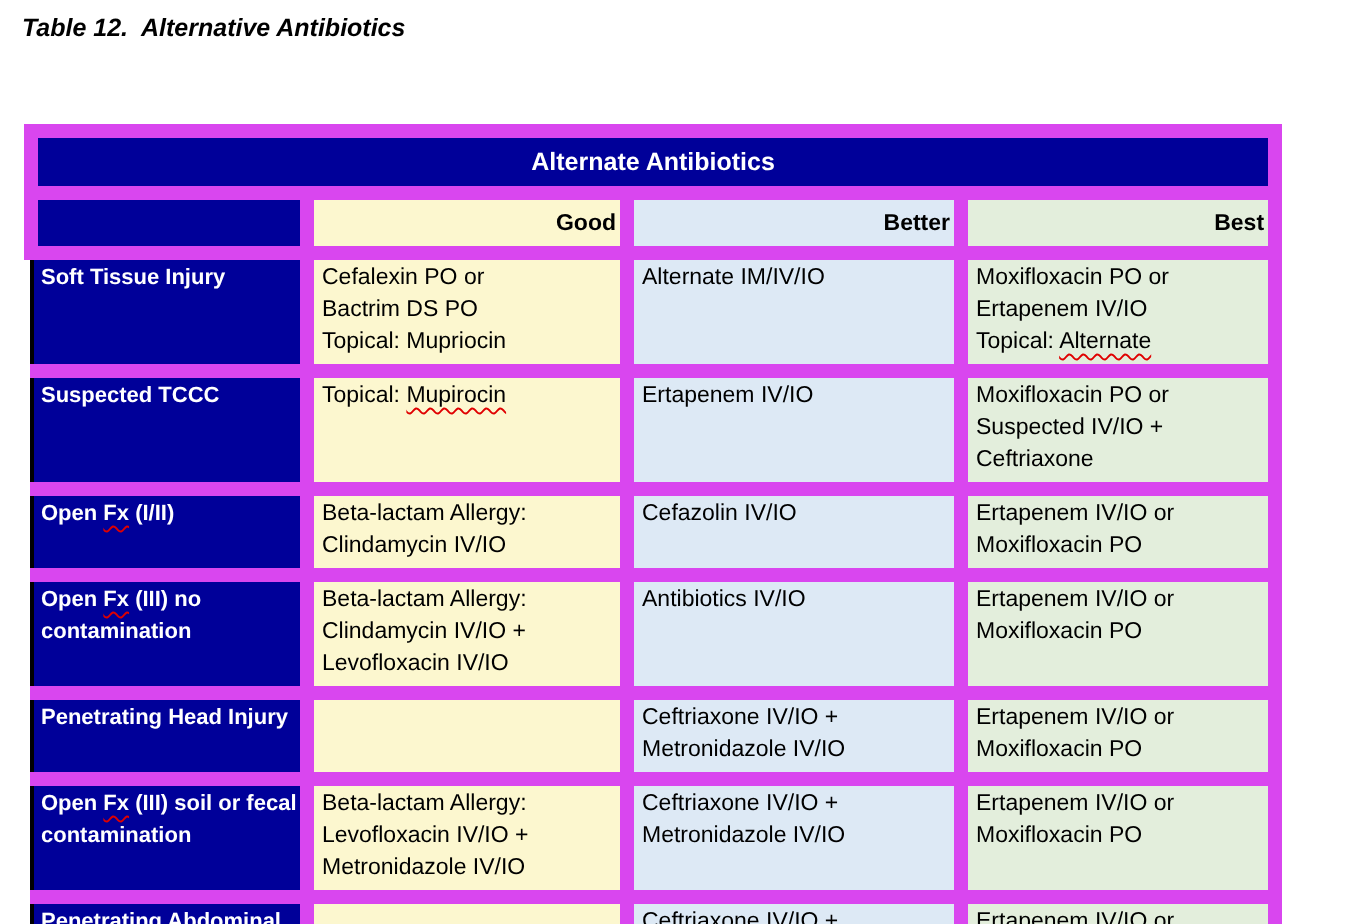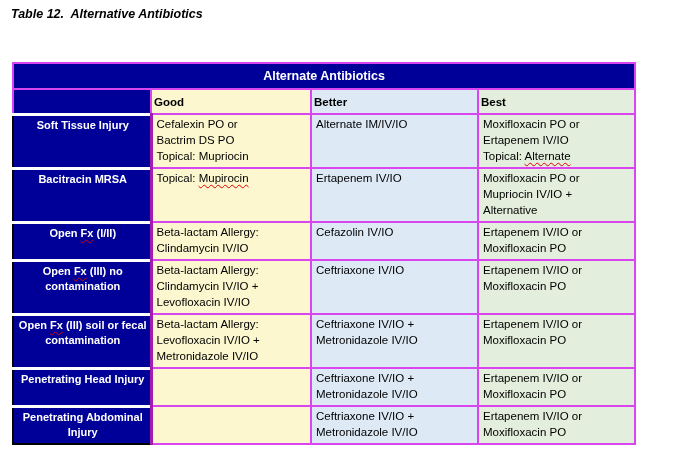--- a/index.html
+++ b/index.html
@@ -44,55 +44,55 @@
     table-layout: fixed;
     border: 2px solid #000000;
     font-size: 11.5px;
   }
   col.c-cond   { width: 138px; }
   col.c-good   { width: 160px; }
   col.c-better { width: 167px; }
   col.c-best   { width: 157px; }
 
   th, td {
-    border: 2px solid #d946ef;
+    border: 7px solid #d946ef;
     vertical-align: top;
     overflow: hidden;
   }
   th.banner {
     background: var(--navy);
     color: #ffffff;
     font-weight: bold;
     font-size: 12.5px;
     text-align: center;
     height: 22px;
     vertical-align: middle;
     padding: 1px 2px;
   }
   th.corner {
     background: var(--navy);
   }
   th.ch {
     font-weight: bold;
     color: #000000;
-    text-align: left;
+    text-align: right;
     vertical-align: middle;
     height: 21px;
     padding: 1px 2px;
     font-size: 11.5px;
   }
   .bg-good   { background: var(--good); }
   .bg-better { background: var(--better); }
   .bg-best   { background: var(--best); }
 
   th.rowhead {
     background: var(--navy);
     color: #ffffff;
     font-weight: bold;
-    text-align: center;
+    text-align: left;
     font-size: 11px;
     padding: 2px 2px 2px 4px;
     border-top: 3px solid #ffffff;
     border-right: 3px solid #a21caf;
     border-left: 2px solid #000000;
   }
   tr.last th.rowhead { border-bottom: 2px solid #000000; }
 
   td.cell {
     color: #000000;
@@ -160,32 +160,32 @@
             <div class="line"><span>Alternate IM/IV/IO</span></div>
           </td>
           <td class="cell bg-best">
             <div class="line"><span>Moxifloxacin PO or</span></div>
             <div class="line"><span>Ertapenem IV/IO</span></div>
             <div class="line"><span>Topical: </span><span class="sq-red">Alternate</span></div>
           </td>
         </tr>
         <tr>
           <th class="rowhead">
-            <div class="line"><span>Bacitracin MRSA</span></div>
+            <div class="line"><span>Suspected TCCC</span></div>
           </th>
           <td class="cell bg-good">
             <div class="line"><span>Topical: </span><span class="sq-red">Mupirocin</span></div>
           </td>
           <td class="cell bg-better">
             <div class="line"><span>Ertapenem IV/IO</span></div>
           </td>
           <td class="cell bg-best">
             <div class="line"><span>Moxifloxacin PO or</span></div>
-            <div class="line"><span>Mupriocin IV/IO +</span></div>
-            <div class="line"><span>Alternative</span></div>
+            <div class="line"><span>Suspected IV/IO +</span></div>
+            <div class="line"><span>Ceftriaxone</span></div>
           </td>
         </tr>
         <tr>
           <th class="rowhead">
             <div class="line"><span>Open </span><span class="sq-red">Fx</span><span> (I/II)</span></div>
           </th>
           <td class="cell bg-good">
             <div class="line"><span>Beta-lactam Allergy:</span></div>
             <div class="line"><span>Clindamycin IV/IO</span></div>
           </td>
@@ -201,21 +201,35 @@
           <th class="rowhead">
             <div class="line"><span>Open </span><span class="sq-red">Fx</span><span> (III) no</span></div>
             <div class="line"><span>contamination</span></div>
           </th>
           <td class="cell bg-good">
             <div class="line"><span>Beta-lactam Allergy:</span></div>
             <div class="line"><span>Clindamycin IV/IO +</span></div>
             <div class="line"><span>Levofloxacin IV/IO</span></div>
           </td>
           <td class="cell bg-better">
-            <div class="line"><span>Ceftriaxone IV/IO</span></div>
+            <div class="line"><span>Antibiotics IV/IO</span></div>
+          </td>
+          <td class="cell bg-best">
+            <div class="line"><span>Ertapenem IV/IO or</span></div>
+            <div class="line"><span>Moxifloxacin PO</span></div>
+          </td>
+        </tr>
+        <tr>
+          <th class="rowhead">
+            <div class="line"><span>Penetrating Head Injury</span></div>
+          </th>
+          <td class="cell bg-good"></td>
+          <td class="cell bg-better">
+            <div class="line"><span>Ceftriaxone IV/IO +</span></div>
+            <div class="line"><span>Metronidazole IV/IO</span></div>
           </td>
           <td class="cell bg-best">
             <div class="line"><span>Ertapenem IV/IO or</span></div>
             <div class="line"><span>Moxifloxacin PO</span></div>
           </td>
         </tr>
         <tr>
           <th class="rowhead">
             <div class="line"><span>Open </span><span class="sq-red">Fx</span><span> (III) soil or fecal</span></div>
             <div class="line"><span>contamination</span></div>
@@ -227,34 +241,20 @@
           </td>
           <td class="cell bg-better">
             <div class="line"><span>Ceftriaxone IV/IO +</span></div>
             <div class="line"><span>Metronidazole IV/IO</span></div>
           </td>
           <td class="cell bg-best">
             <div class="line"><span>Ertapenem IV/IO or</span></div>
             <div class="line"><span>Moxifloxacin PO</span></div>
           </td>
         </tr>
-        <tr>
-          <th class="rowhead">
-            <div class="line"><span>Penetrating Head Injury</span></div>
-          </th>
-          <td class="cell bg-good"></td>
-          <td class="cell bg-better">
-            <div class="line"><span>Ceftriaxone IV/IO +</span></div>
-            <div class="line"><span>Metronidazole IV/IO</span></div>
-          </td>
-          <td class="cell bg-best">
-            <div class="line"><span>Ertapenem IV/IO or</span></div>
-            <div class="line"><span>Moxifloxacin PO</span></div>
-          </td>
-        </tr>
         <tr class="last">
           <th class="rowhead">
             <div class="line"><span>Penetrating Abdominal</span></div>
             <div class="line"><span>Injury</span></div>
           </th>
           <td class="cell bg-good"></td>
           <td class="cell bg-better">
             <div class="line"><span>Ceftriaxone IV/IO +</span></div>
             <div class="line"><span>Metronidazole IV/IO</span></div>
           </td>

